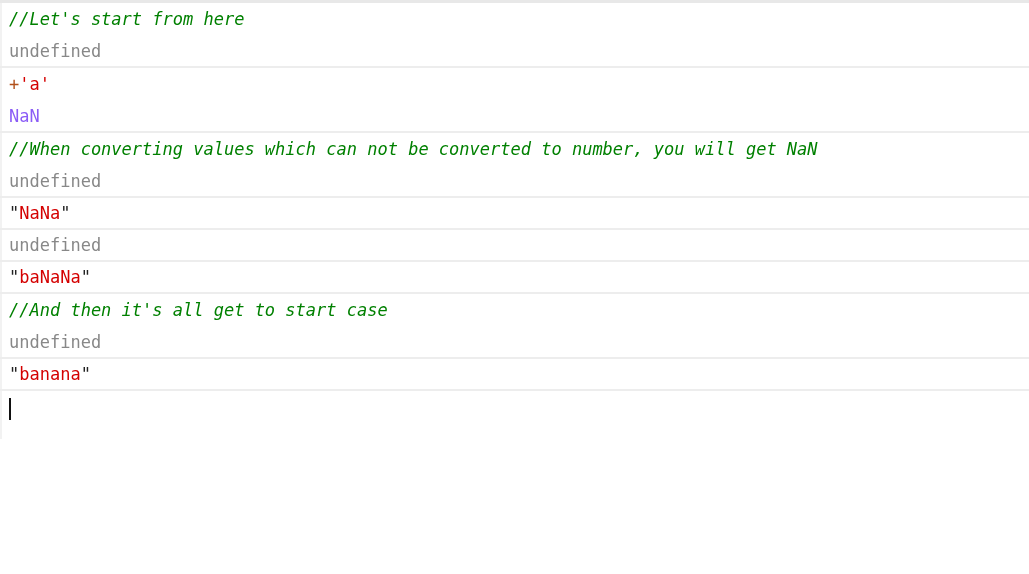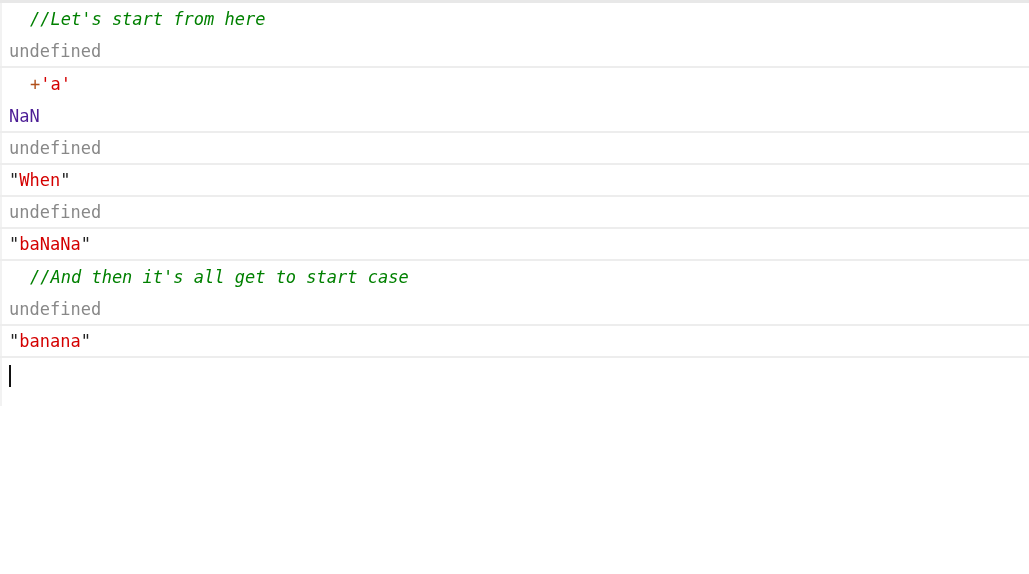--- a/index.html
+++ b/index.html
@@ -34,21 +34,21 @@
 
   .line {
     height: 32px;
     line-height: 32px;
     padding-left: 9px;
     font-size: 17px;
     white-space: pre;
     letter-spacing: 0px;
     position: relative;
   }
-  .line.input  { height: 33px; line-height: 33px; margin-left: 21px; }
+  .line.input  { height: 33px; line-height: 33px; }
   .line.output { height: 30px; line-height: 30px; }
 
   
   .group::before {
     content: "";
     position: absolute;
     left: 0; top: 0; bottom: 0;
     width: 2px;
     background: #f2f2f2;
   }
@@ -57,21 +57,21 @@
   .tok-comment {
     color: #008000;
     font-style: italic;
   }
   .tok-undefined {
     color: #888888;
     font-style: normal;
     text-align: right;
   }
   .tok-number {
-    color: #4c1d95;
+    color: #8b5cf6;
   }
   .tok-string {
     color: #d40000;
   }
   .tok-quote {
     color: #222222;
   }
   .tok-operator {
     color: #b1501a;
   }
@@ -109,24 +109,25 @@
   <div id="groups">
       <div class="group">
         <div class="line input"><span class="tok-comment">//Let's start from here</span></div>
         <div class="line output"><span class="tok-undefined">undefined</span></div>
       </div>
       <div class="group">
         <div class="line input"><span class="tok-operator">+</span><span class="tok-string">'a'</span></div>
         <div class="line output"><span class="tok-number">NaN</span></div>
       </div>
       <div class="group">
+        <div class="line input"><span class="tok-comment">//When converting values which can not be converted to number, you will get NaN</span></div>
         <div class="line output"><span class="tok-undefined">undefined</span></div>
       </div>
       <div class="group">
-        <div class="line output"><span class="tok-quote">"</span><span class="tok-string">When</span><span class="tok-quote">"</span></div>
+        <div class="line output"><span class="tok-quote">"</span><span class="tok-string">NaNa</span><span class="tok-quote">"</span></div>
       </div>
       <div class="group">
         <div class="line output"><span class="tok-undefined">undefined</span></div>
       </div>
       <div class="group">
         <div class="line output"><span class="tok-quote">"</span><span class="tok-string">baNaNa</span><span class="tok-quote">"</span></div>
       </div>
       <div class="group">
         <div class="line input"><span class="tok-comment">//And then it's all get to start case</span></div>
         <div class="line output"><span class="tok-undefined">undefined</span></div>

